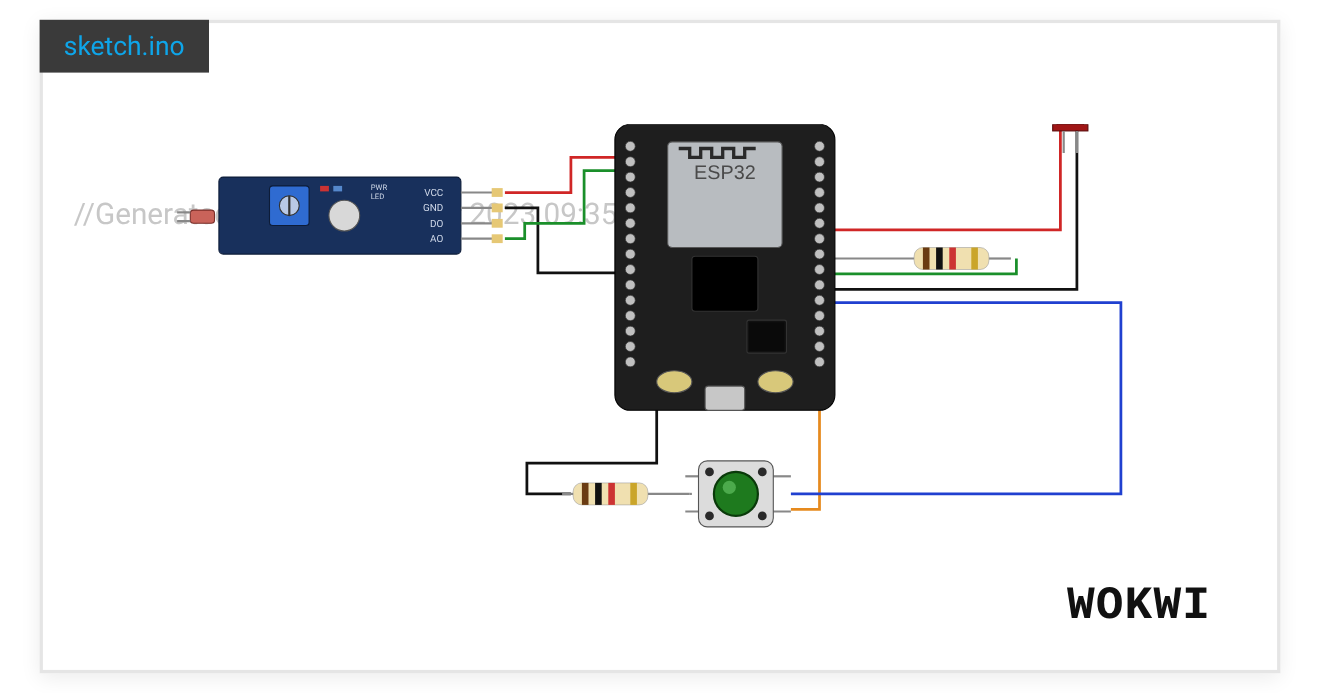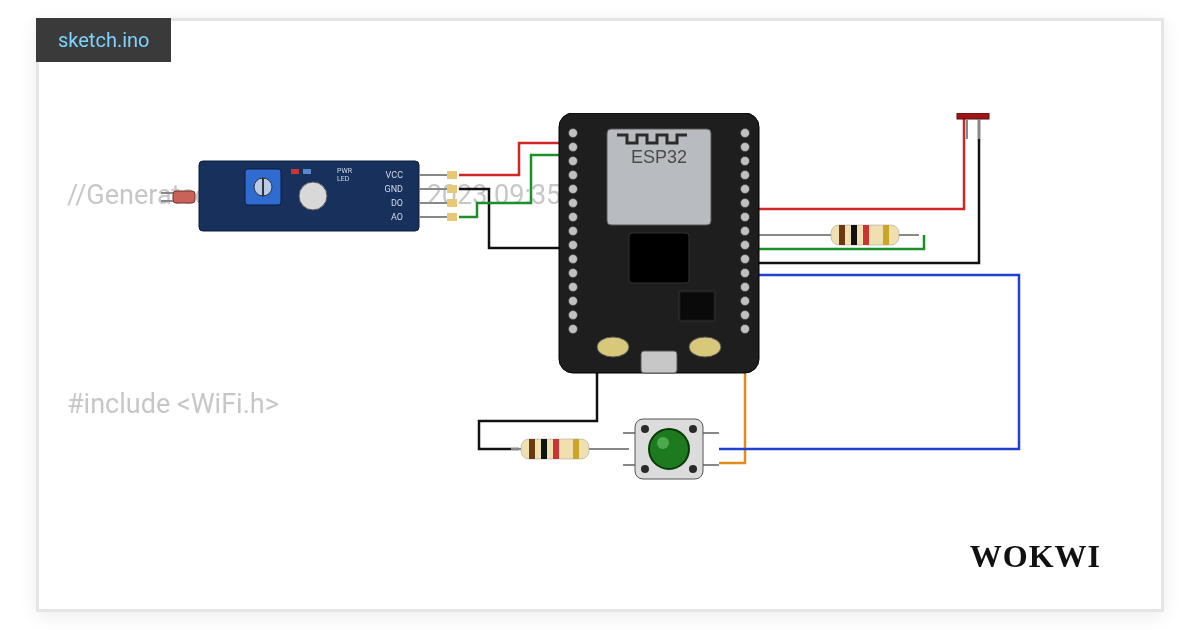--- a/index.html
+++ b/index.html
@@ -16,42 +16,42 @@
     position: absolute;
     top: 18px; left: 36px; right: 36px; bottom: 18px;
     border: 3px solid #e5e5e5;
     background: #fff;
     box-shadow: 0 4px 18px rgba(0,0,0,0.08);
   }
   .tab {
     position: absolute;
     top: -3px; left: -3px;
     background: #3a3a3a;
-    color: #7dd3fc;
-    font-size: 20px;
+    color: #0ea5e9;
+    font-size: 24px;
     font-weight: 400;
     padding: 10px 22px;
   }
   .code {
     position: absolute;
     top: 70px; left: 28px; right: 28px; bottom: 20px;
     font-family: inherit;
     font-size: 27px;
     line-height: 1.55;
     color: #c7c7c7;
     white-space: pre;
     overflow: hidden;
   }
   .code div { white-space: pre; }
   .logo {
     position: absolute;
     right: 60px;
     bottom: 34px;
-    font-family: Liberation Serif, serif;
-    font-size: 32px;
+    font-family: Liberation Mono, monospace;
+    font-size: 42px;
     font-weight: 700;
     letter-spacing: 1px;
     color: #111;
   }
   
   .circuit {
     position: absolute;
     top: 92px;
     left: 120px;
     width: 920px;
@@ -70,21 +70,20 @@
 <body>
 
 <div class="frame">
   <div class="tab">
     <span>sketch.ino</span>
   </div>
 
   <div class="code">
     <div>//Generated Date: Tue, 18 Apr 2023 09:35:08 GMT</div>
     <div></div>
-    <div>#include &lt;WiFi.h&gt;</div>
     
     
     <div></div>
     
     
     
   </div>
 
   <div class="circuit">
     <svg viewBox="0 0 920 420">

